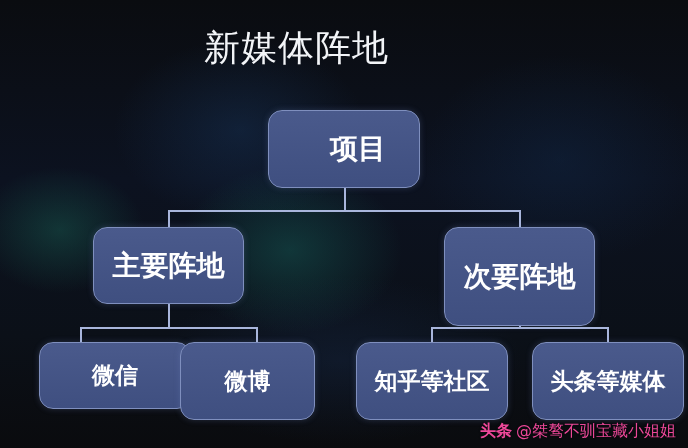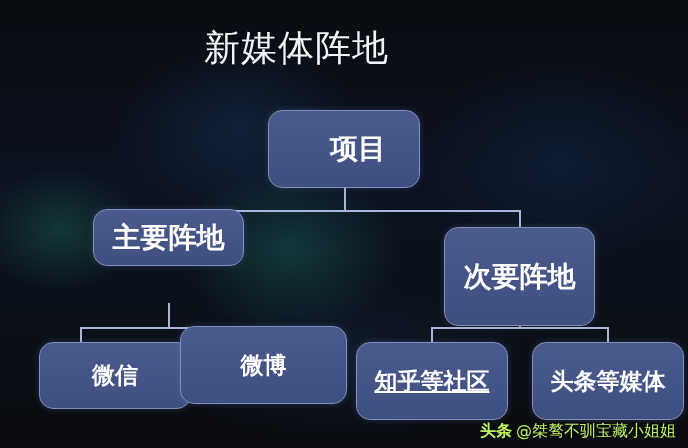--- a/index.html
+++ b/index.html
@@ -28,21 +28,21 @@
       background: linear-gradient(180deg, #4a5a8c 0%, #3f4f80 100%);
       border: 1.5px solid #7f8fbe; border-radius: 14px;
       color: #ffffff; display: flex; align-items: center; justify-content: center;
       font-size: 28px; font-weight: bold;
       box-shadow: 0 0 6px rgba(120,140,200,0.25);
     }
     .node.sm { font-size: 23px; }
     .line { position: absolute; background: #a9b6dc; }
     .watermark {
       position: absolute; right: 12px; bottom: 6px;
-      color: #bef264; font-size: 16px;
+      color: #ec4899; font-size: 16px;
       font-family: "DejaVu Sans", "Liberation Sans", sans-serif;
       text-shadow: 0 0 2px rgba(0,0,0,0.6);
     }
     .watermark .brand { font-weight: bold; margin-right: 4px; }
   </style>
 </head>
 <body>
 
 <div class="bg"></div>
 
@@ -60,37 +60,37 @@
 
 <div class="line" style="left:519px; top:303px; width:2px; height:25px;"></div>
 <div class="line" style="left:431px; top:327px; width:177px; height:2px;"></div>
 <div class="line" style="left:431px; top:327px; width:2px; height:16px;"></div>
 <div class="line" style="left:607px; top:327px; width:2px; height:16px;"></div>
 
 <div class="node" style="left:268px; top:110px; width:152px; height:78px;padding-left:28px;">
   <span>项目</span>
 </div>
 
-<div class="node" style="left:93px; top:209px; width:151px; height:57px;font-family:Liberation Serif, serif;">
+<div class="node" style="left:93px; top:227px; width:151px; height:77px;font-family:Liberation Serif, serif;">
   <span>主要阵地</span>
 </div>
 
 <div class="node" style="left:444px; top:227px; width:151px; height:99px;">
   <span>次要阵地</span>
 </div>
 
 <div class="node sm" style="left:5px; top:342px; width:152px; height:67px;margin-left:34px;">
   <span>微信</span>
 </div>
 
-<div class="node sm" style="left:180px; top:326px; width:167px; height:78px;font-family:Liberation Mono, monospace;">
+<div class="node sm" style="left:180px; top:342px; width:135px; height:78px;font-family:Liberation Mono, monospace;">
   <span>微博</span>
 </div>
 
-<div class="node sm" style="left:356px; top:342px; width:152px; height:78px;text-decoration:underline;">
+<div class="node sm" style="left:356px; top:342px; width:152px; height:78px;">
   <span>知乎等社区</span>
 </div>
 
 <div class="node sm" style="left:532px; top:342px; width:152px; height:78px;">
   <span>头条等媒体</span>
 </div>
 
 <div class="watermark">
   <span class="brand">头条</span><span>@桀骜不驯宝藏小姐姐</span>
 </div>

